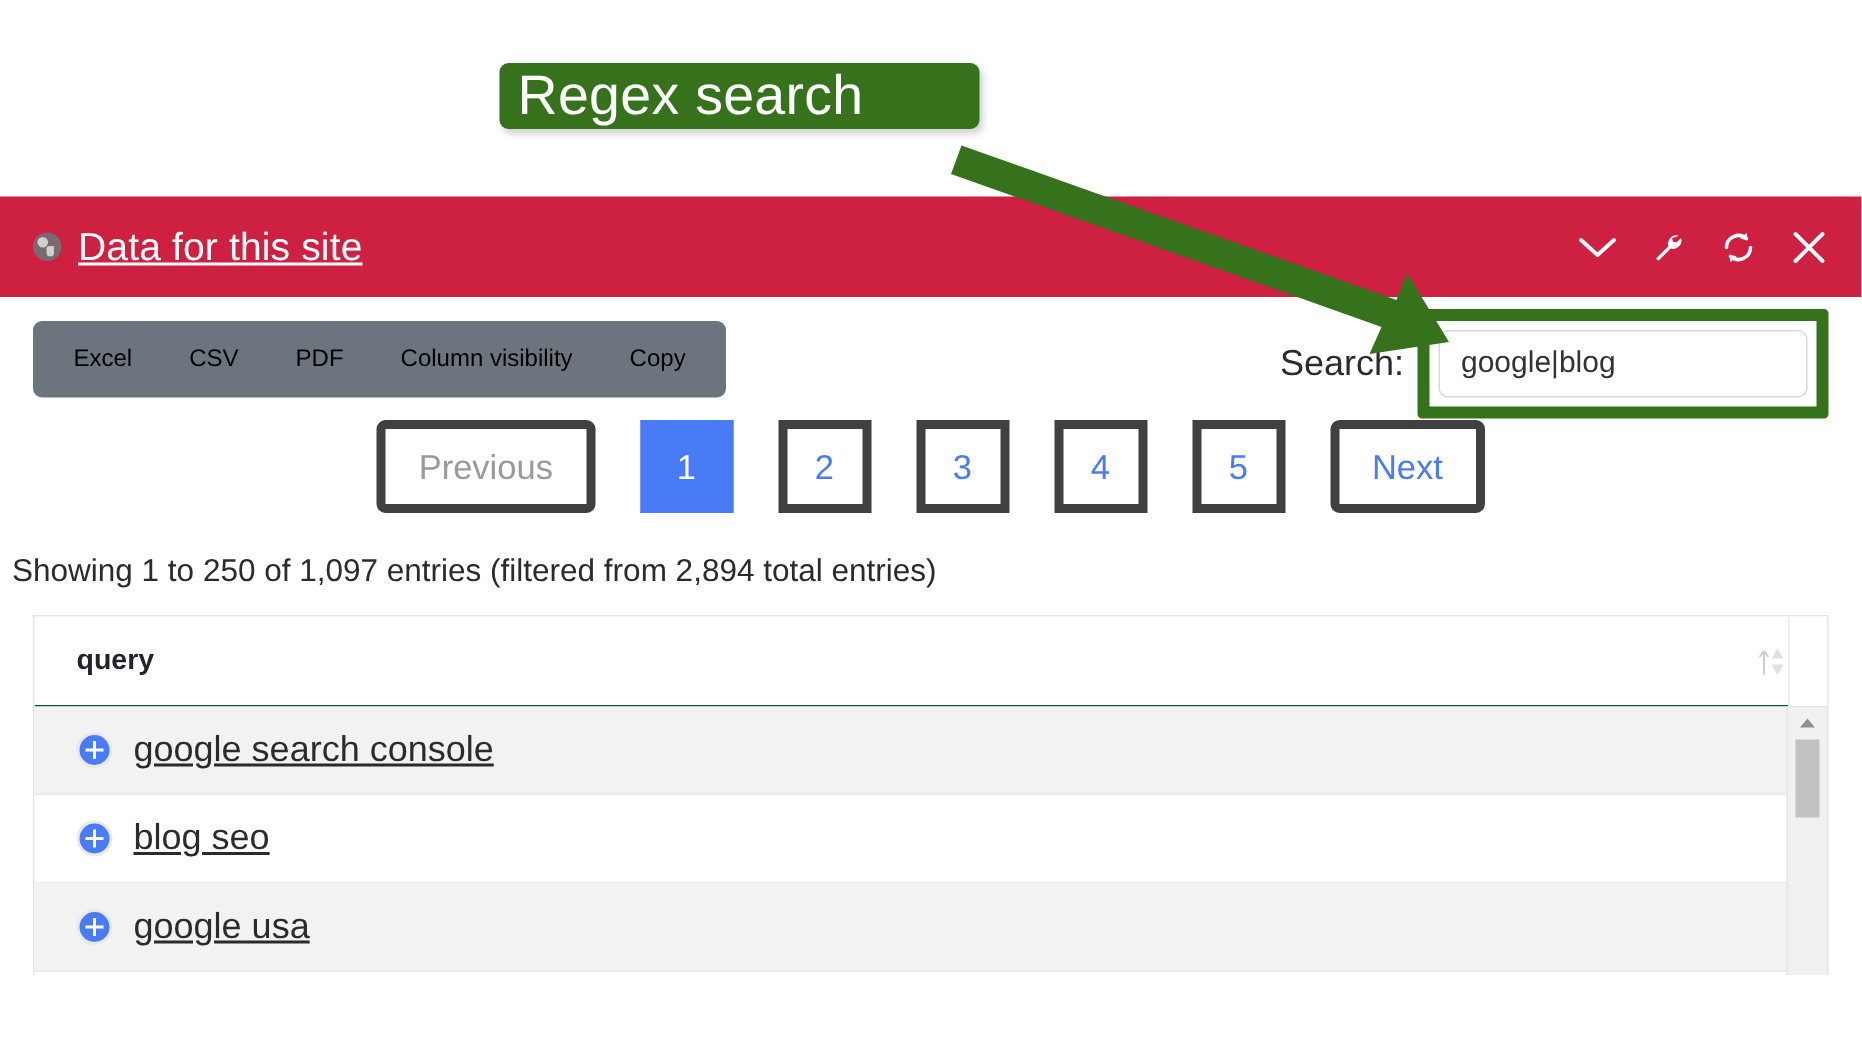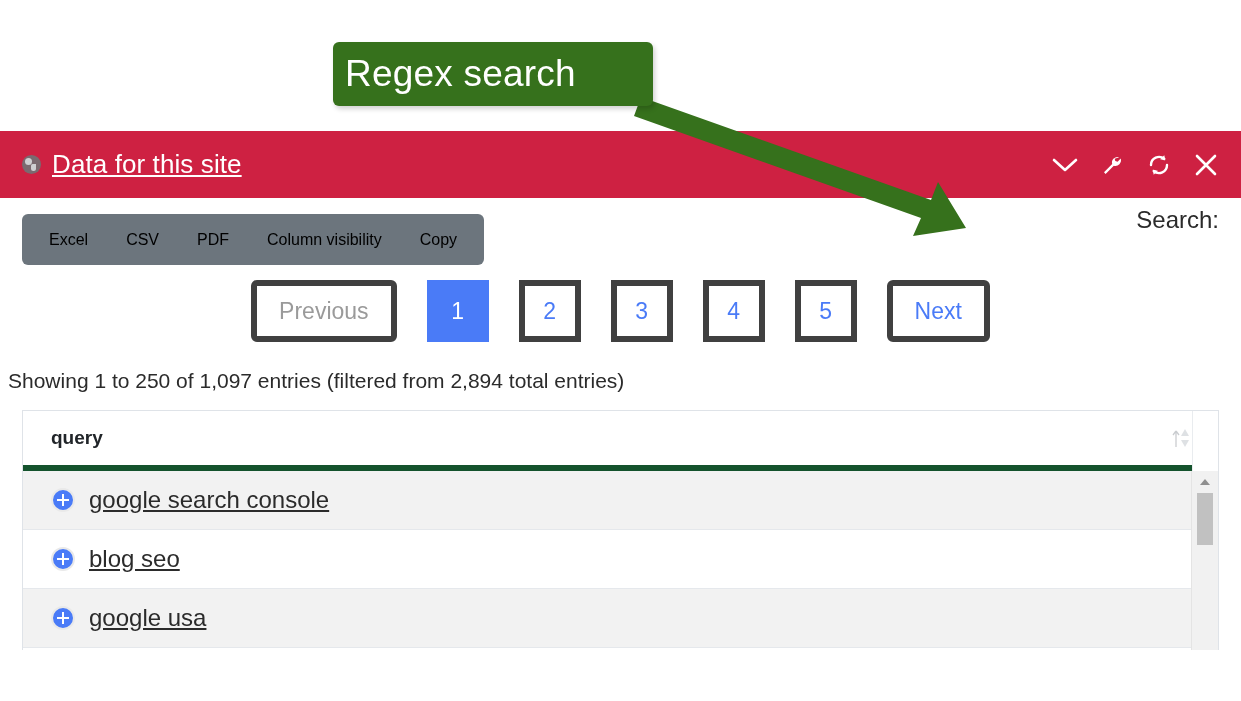--- a/index.html
+++ b/index.html
@@ -194,21 +194,21 @@
     border: 1px solid #dfe3e8;
     border-bottom: none;
     background: #ffffff;
     position: relative;
     overflow: hidden;
     height: 240px;
     box-sizing: border-box;
   }
   #table-head {
     height: 60px;
-    border-bottom: 6px solid #14532d;
+    border-bottom: 1px solid #14532d;
     display: flex;
     align-items: center;
     padding: 0 14px 0 28px;
     box-sizing: border-box;
     background: #ffffff;
   }
   #th-query {
     font-size: 19px;
     font-weight: bold;
     color: #212529;
@@ -312,21 +312,21 @@
     width: 1241px;
     height: 701px;
     pointer-events: none;
     z-index: 50;
   }
   #callout-box {
     position: absolute;
     left: 333px;
     top: 42px;
     width: 320px;
-    height: 64px;
+    height: 44px;
     background: #36711c;
     border-radius: 6px;
     display: flex;
     align-items: center;
     padding-left: 12px;
     box-sizing: border-box;
     box-shadow: 2px 3px 5px rgba(0,0,0,0.18);
   }
   #callout-text {
     color: #ffffff;
@@ -376,20 +376,23 @@
     <div id="export-buttons">
       <span class="export-btn">Excel</span>
       <span class="export-btn">CSV</span>
       <span class="export-btn">PDF</span>
       <span class="export-btn">Column visibility</span>
       <span class="export-btn">Copy</span>
     </div>
 
     <div id="search-area">
       <span id="search-label">Search:</span>
+      <div id="search-highlight">
+        <input id="search-input" type="text" value="google|blog" style="">
+      </div>
     </div>
   </div>
 
   <div id="pagination">
     <div class="page-btn wide rounded-l disabled">Previous</div>
     <div class="page-btn num active">1</div>
     <div class="page-btn num">2</div>
     <div class="page-btn num">3</div>
     <div class="page-btn num">4</div>
     <div class="page-btn num">5</div>

